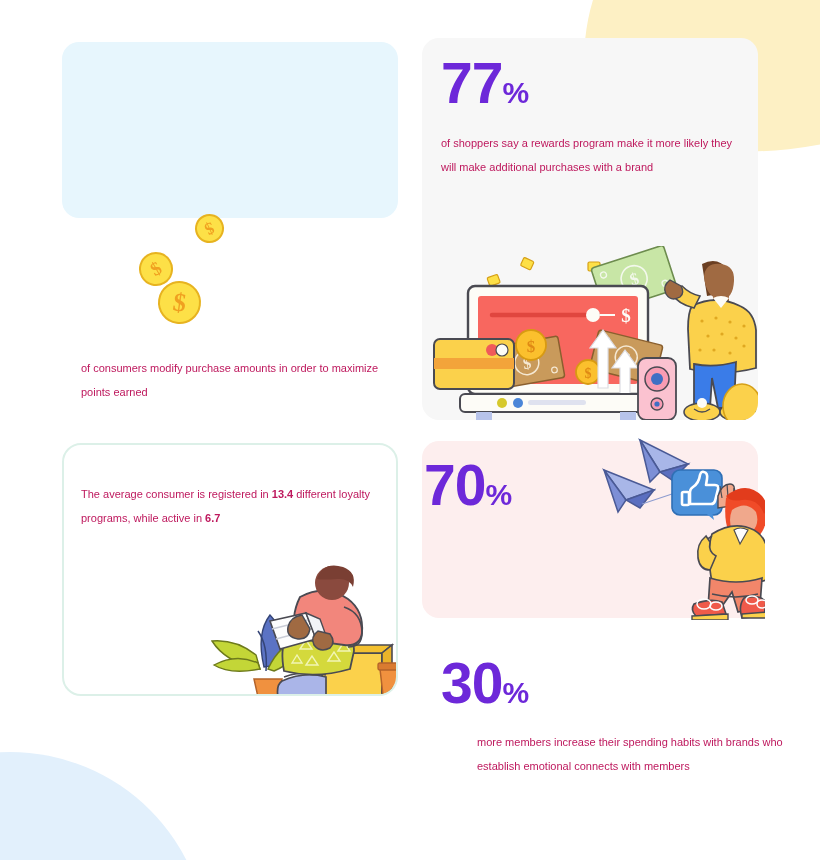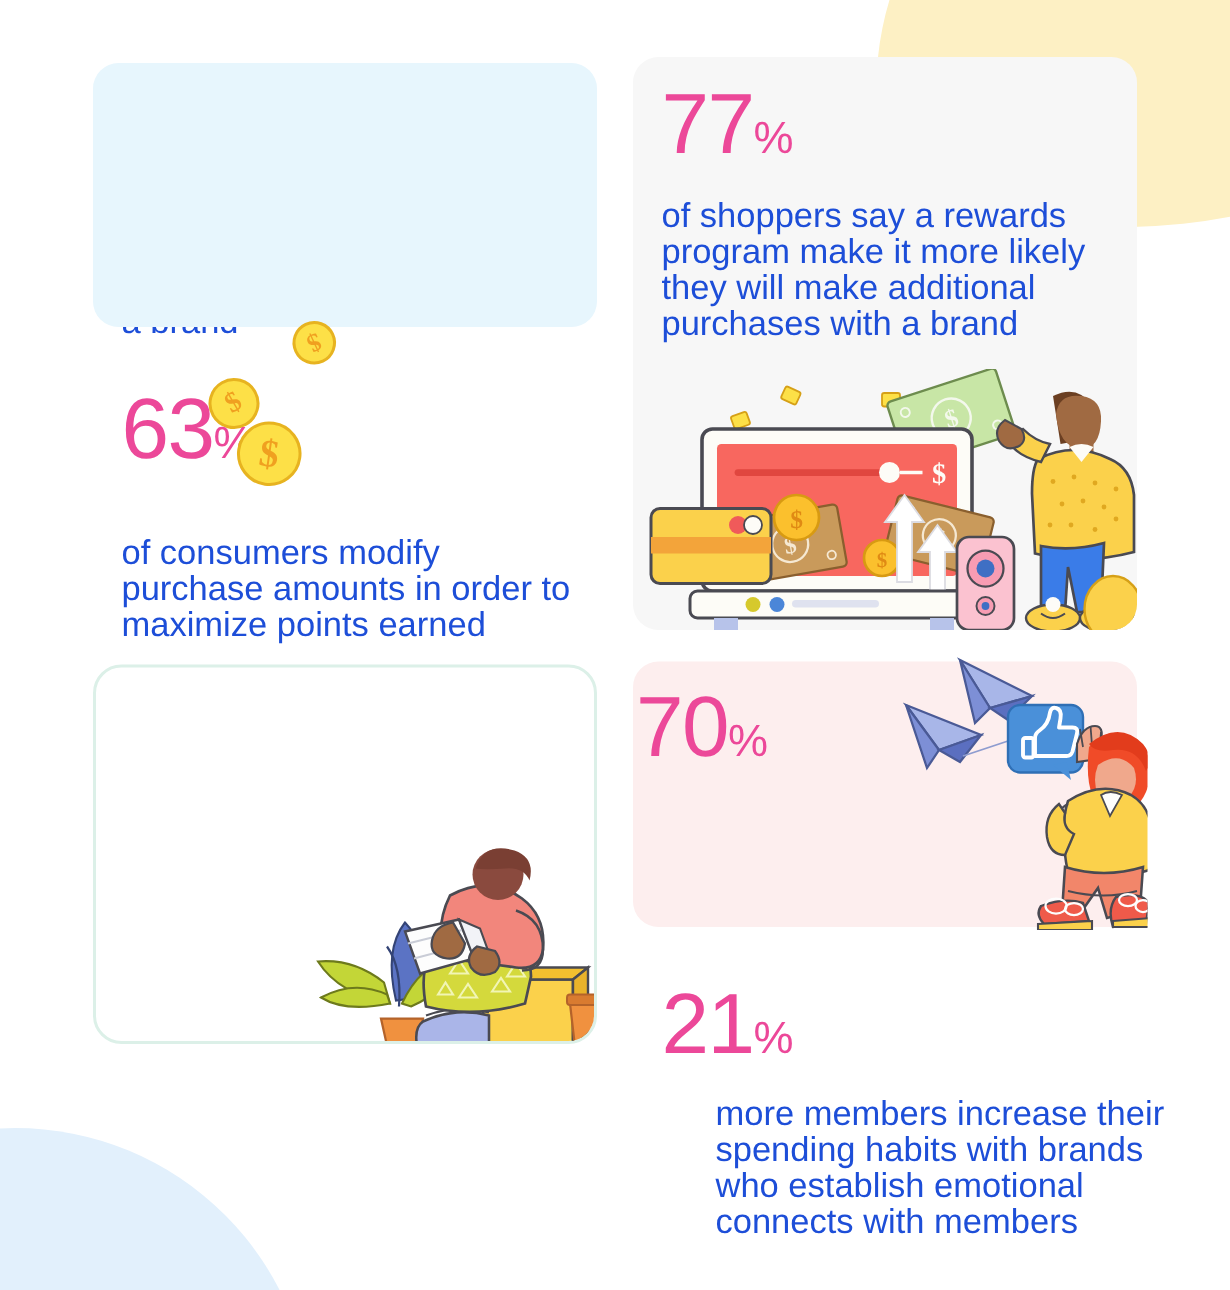--- a/index.html
+++ b/index.html
@@ -59,36 +59,36 @@
   }
   .card-70 {
     left: 422px; top: 441px; width: 336px; height: 177px;
     background: #fdeeee;
     border-radius: 17px;
   }
 
   
   .pct {
     font-family: "Liberation Sans", sans-serif;
-    font-weight: 400;
+    font-weight: 700;
     font-size: 57px;
     line-height: 1;
-    color: #ec4899;
+    color: #6d28d9;
     letter-spacing: -1px;
     white-space: nowrap;
   }
   .pct .sym {
     font-size: 30px;
     letter-spacing: 0;
   }
   .body-txt {
     font-family: "Liberation Sans", sans-serif;
-    font-size: 23px;
+    font-size: 11px;
     line-height: 24px;
-    color: #1d4ed8;
+    color: #be185d;
   }
   .body-txt b { font-weight: 700; }
 
   .stat-pct-71 { position: absolute; left: 81px; top: 58px; }
   .stat-txt-71 { position: absolute; left: 81px; top: 130px; width: 305px; }
 
   .stat-pct-77 { position: absolute; left: 441px; top: 55px; z-index: 4; }
   .stat-txt-77 { position: absolute; left: 441px; top: 131px; width: 300px; z-index: 4; }
 
   .stat-pct-63 { position: absolute; left: 81px; top: 258px; z-index: 4; }
@@ -238,21 +238,20 @@
 
       <ellipse cx="312" cy="160" rx="19" ry="22" fill="#fbd14b" stroke="#d6a017" stroke-width="1.6"></ellipse>
     </svg>
   </div>
   <div class="pct stat-pct-77"><span>77</span><span class="sym">%</span></div>
   <div class="body-txt stat-txt-77">of shoppers say a rewards program make it more likely they will make additional purchases with a brand</div>
 
   <div class="coin coin-bh">
       <span>$</span>
     </div>
-  <div class="pct stat-pct-63"><span>63</span><span class="sym">%</span></div>
   <div class="coin coin-sm">
       <span>$</span>
     </div>
   <div class="coin coin-lg">
       <span>$</span>
     </div>
   <div class="body-txt stat-txt-63">of consumers modify purchase amounts in order to maximize points earned</div>
 
   <div class="card card-134">
     <svg class="illus illus-reader" style="left:130px;top:112px;width:208px;height:140px" viewBox="0 0 208 140">
@@ -292,20 +291,23 @@
       <path d="M82 82 l34 -9" stroke="#c9ccd6" stroke-width="1.3"></path>
       <path d="M112 56 l14 6 l8 22 l-12 -2 z" fill="#f2f3f7" stroke="#4a4a52" stroke-width="1.4"></path>
 
       <path d="M108 58 q-12 2 -14 12 q-2 10 10 12 q10 1 12 -10 z" fill="#a06a42" stroke="#4a4a52" stroke-width="1.5"></path>
       <path d="M124 74 q-8 6 -4 14 q6 8 16 3 q6 -6 0 -14 z" fill="#a06a42" stroke="#4a4a52" stroke-width="1.5"></path>
       <path d="M150 50 q18 6 18 26 q0 14 -14 14" stroke="#4a4a52" stroke-width="1.6" fill="none"></path>
 
       <path d="M186 112 l18 0 l-3 26 l-12 0 z" fill="#f0913f" stroke="#b4632a" stroke-width="1.5"></path>
       <rect x="184" y="106" width="22" height="7" rx="2" fill="#d97b30" stroke="#b4632a" stroke-width="1.3"></rect>
     </svg>
+  </div>
+  <div class="body-txt stat-txt-134">
+    <span>The average consumer is registered in </span><b>13.4</b><span> different loyalty programs, while active in </span><b>6.7</b>
   </div>
 
   <div class="card card-70"></div>
   <svg class="illus illus-wave" viewBox="0 0 165 182">
 
     <g>
       <path d="M40 2 L88 26 L60 34 Z" fill="#a8b6e8" stroke="#4a5a96" stroke-width="1.5"></path>
       <path d="M40 2 L60 34 L50 44 Z" fill="#7d8fd6" stroke="#4a5a96" stroke-width="1.5"></path>
       <path d="M60 34 L88 26 L72 42 Z" fill="#5b6fc0" stroke="#4a5a96" stroke-width="1.5"></path>
     </g>
@@ -346,16 +348,16 @@
     <path d="M142 176 l26 -2 l0 6 l-26 0 z" fill="#fbd14b" stroke="#4a4a52" stroke-width="1.4"></path>
     <g fill="none" stroke="#fdfdfd" stroke-width="1.5">
       <ellipse cx="104" cy="166" rx="7" ry="5"></ellipse>
         <ellipse cx="116" cy="168" rx="6" ry="4"></ellipse>
       <ellipse cx="152" cy="162" rx="6" ry="4"></ellipse>
         <ellipse cx="162" cy="166" rx="5" ry="4"></ellipse>
     </g>
   </svg>
   <div class="pct stat-pct-70"><span>70</span><span class="sym">%</span></div>
 
-  <div class="pct stat-pct-27"><span>21</span><span class="sym">%</span></div>
+  <div class="pct stat-pct-27"><span>30</span><span class="sym">%</span></div>
   <div class="body-txt stat-txt-27">more members increase their spending habits with brands who establish emotional connects with members</div>
 
 </div>
 
 </body></html>

